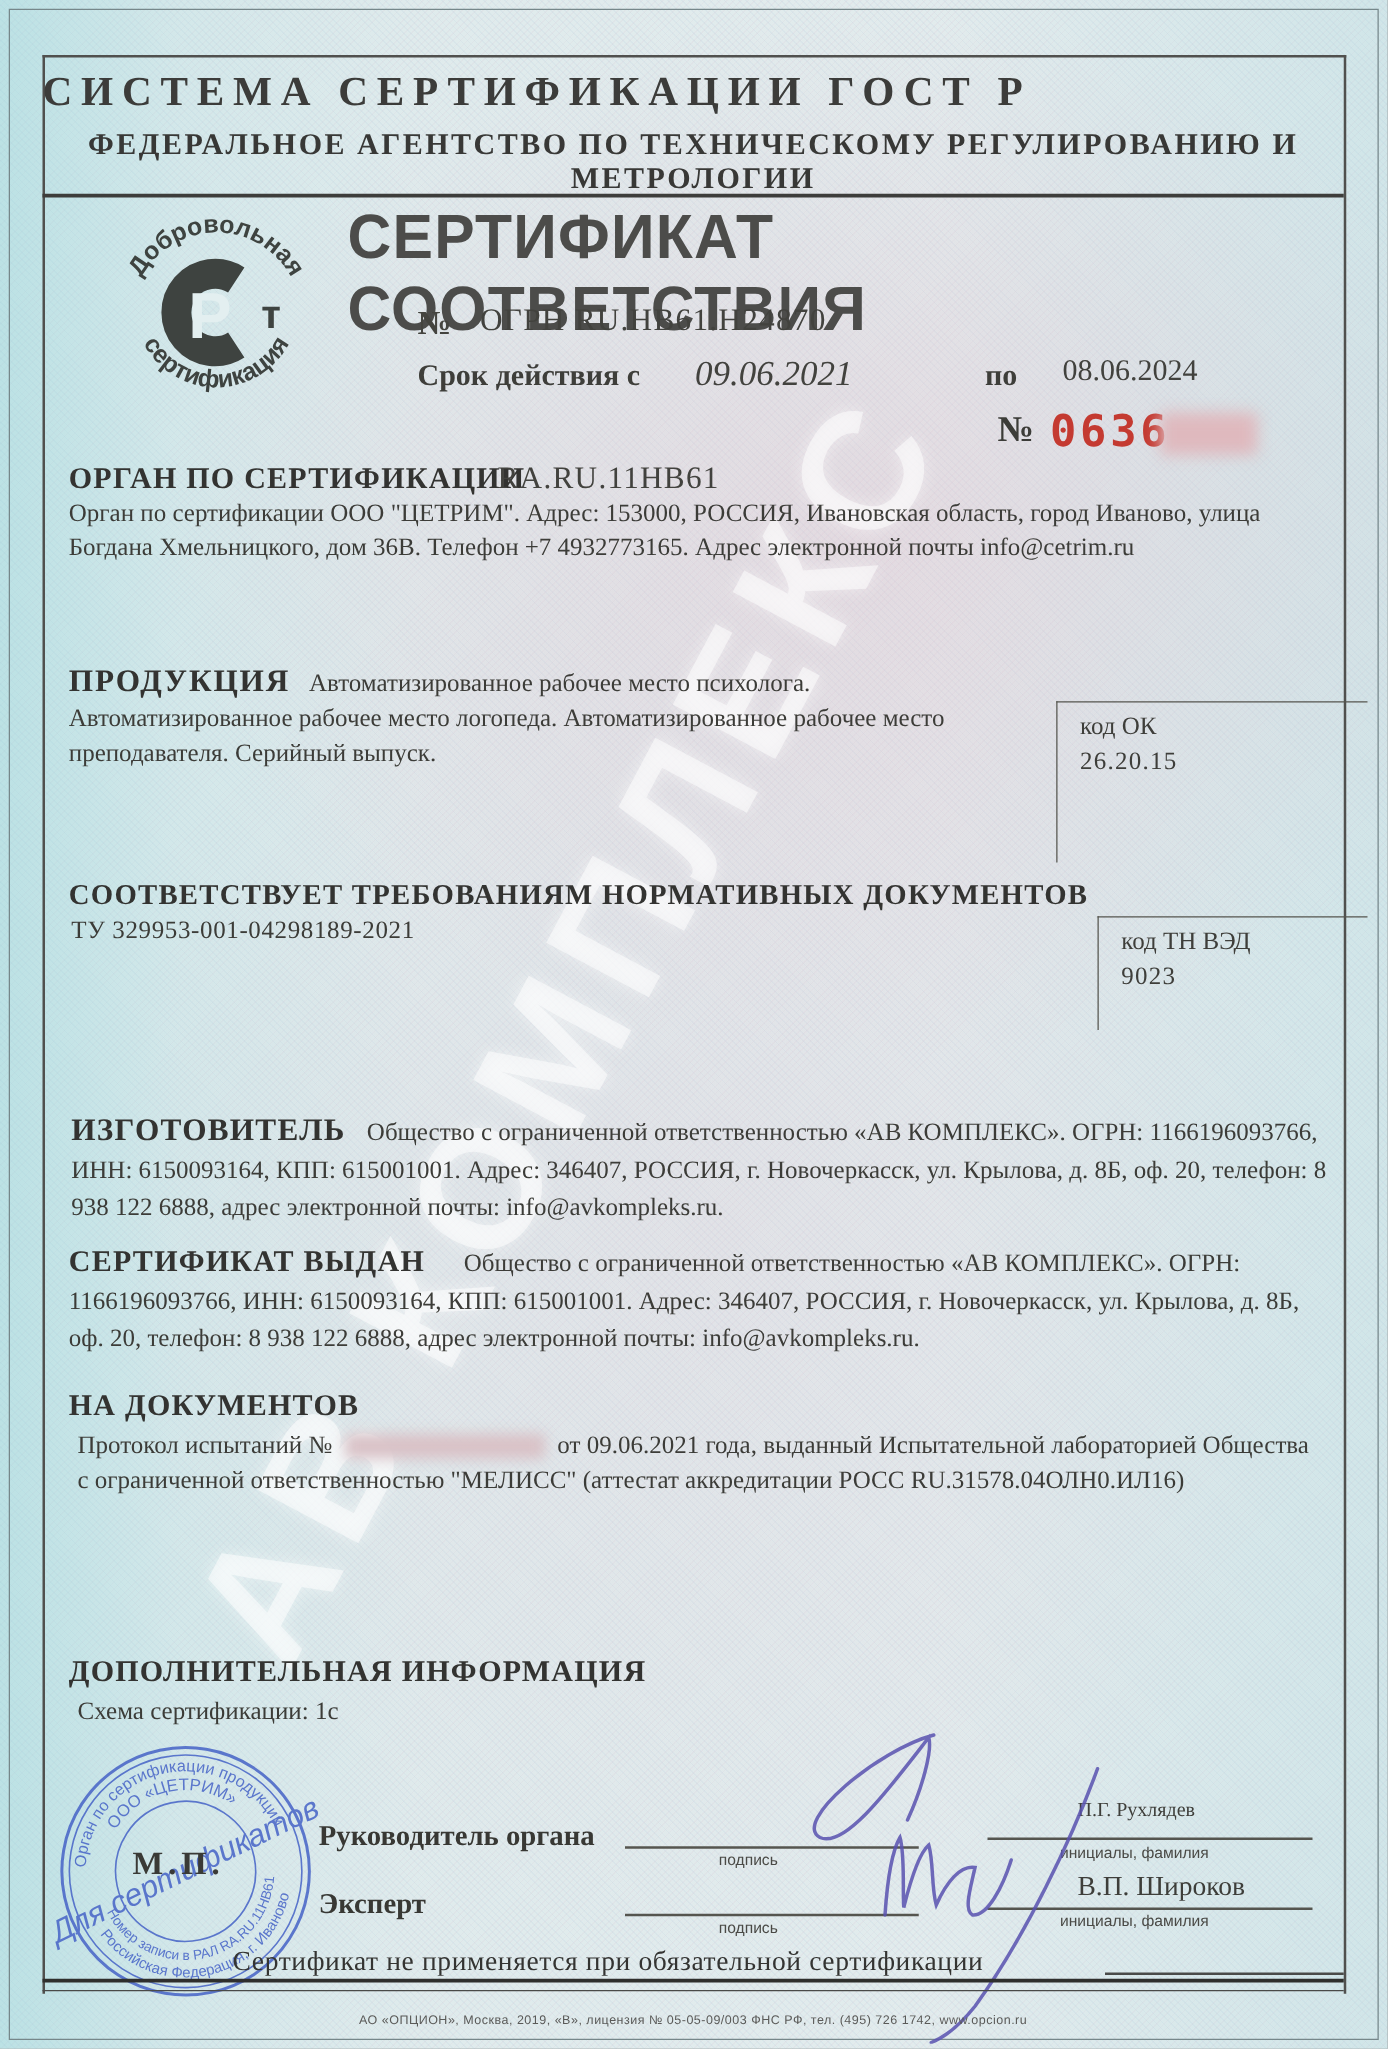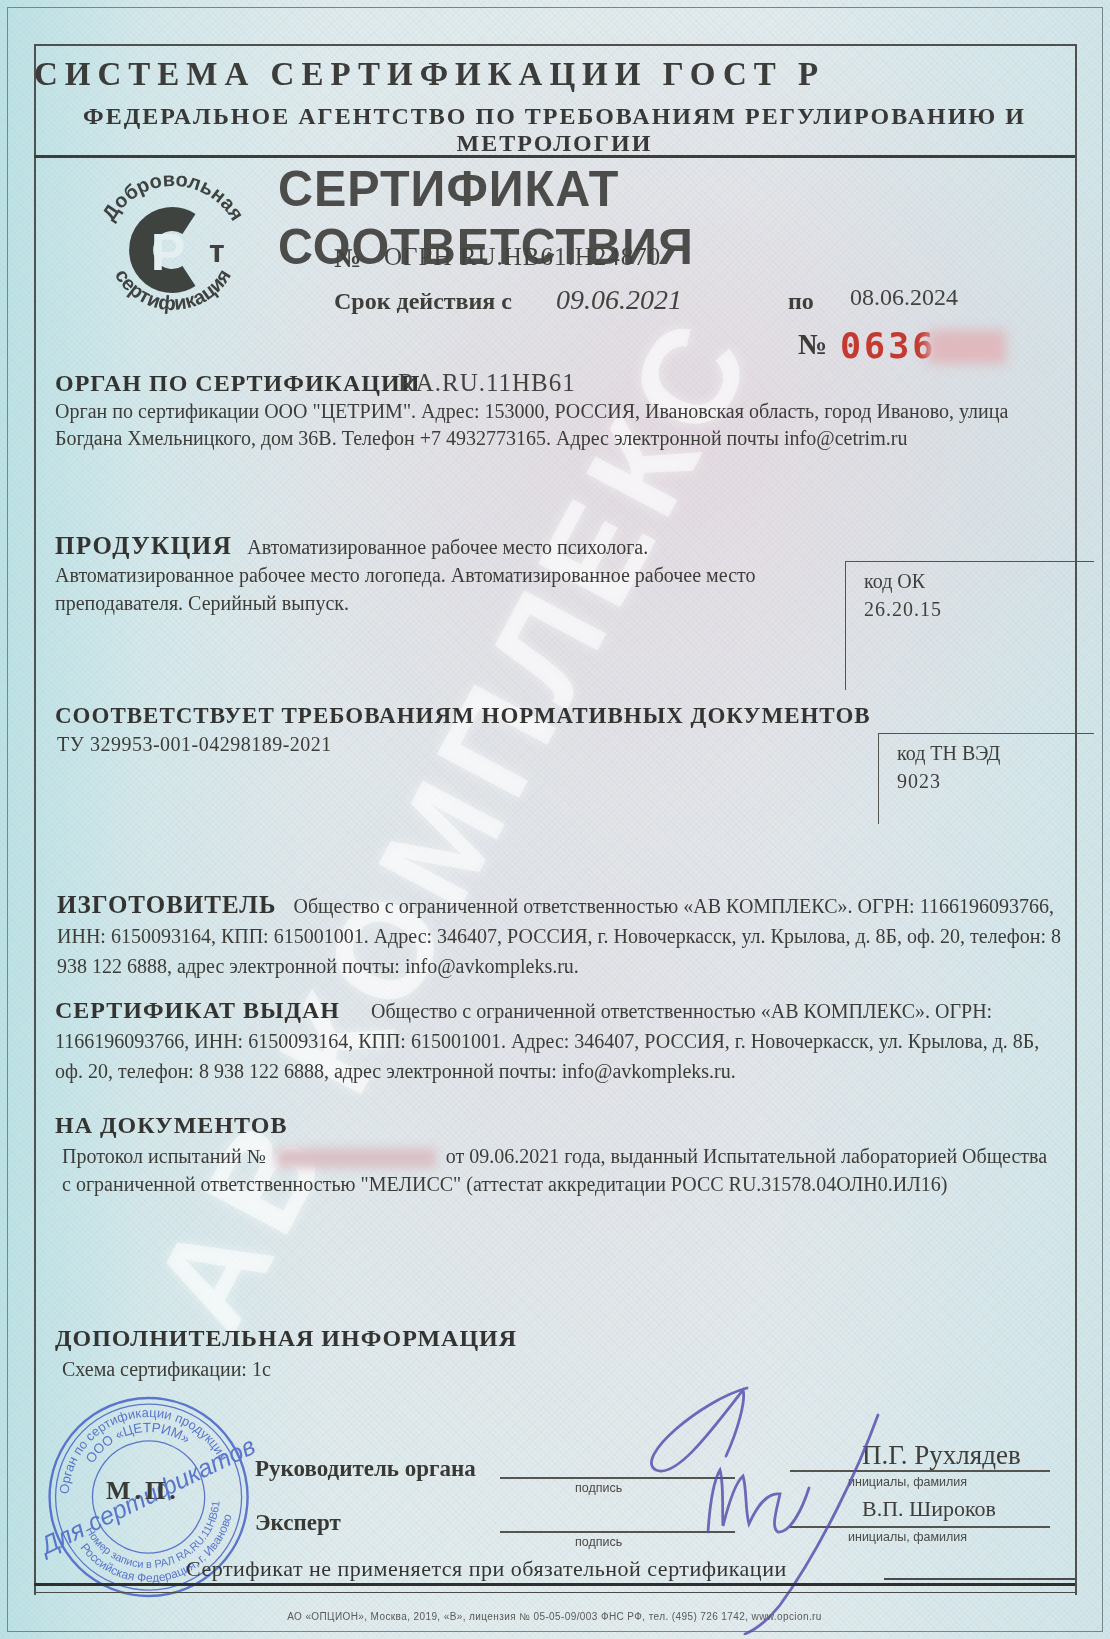--- a/index.html
+++ b/index.html
@@ -73,21 +73,21 @@
   .sigline{height:1.5px;background:#55554f;}
   .sl1{left:500px;top:1477px;width:235px;}
   .sl2{left:500px;top:1531px;width:235px;}
   .nl1{left:790px;top:1470px;width:260px;}
   .nl2{left:790px;top:1526px;width:260px;}
   .under-label{font-family:"Liberation Sans",sans-serif;font-size:12.5px;color:#4a4a46;}
   .ul-sig1{left:575px;top:1481px;}
   .ul-sig2{left:575px;top:1535px;}
   .ul-name1{left:848px;top:1475px;}
   .ul-name2{left:848px;top:1530px;}
-  .name1{left:862px;top:1440px;font-size:27px;color:#3e3e3a;}
+  .name1{left:862px;top:1440px;font-size:16px;color:#3e3e3a;}
   .name2{left:862px;top:1496px;font-size:22px;color:#3e3e3a;}
   .footnote{left:186px;top:1556px;font-size:22px;color:#343432;letter-spacing:.5px;}
   .print-info{left:34px;top:1611px;width:1041px;text-align:center;
     font-family:"Liberation Sans",sans-serif;font-size:10px;color:#5a5a58;letter-spacing:.4px;}
   
   .rst-logo{left:78px;top:166px;}
   .stamp-wrap{left:24px;top:1372px;transform:rotate(-12deg);opacity:.88;}
   .sig-art{left:450px;top:1360px;}
 </style>
 </head>
@@ -95,21 +95,21 @@
 
 <div class="page">
 
   <div class="abs watermark">АВ КОМПЛЕКС</div>
 
   <div class="abs outer-frame"></div>
   <div class="abs main-frame"></div>
   <div class="abs hdr-rule"></div>
 
   <div class="abs hdr1">СИСТЕМА СЕРТИФИКАЦИИ ГОСТ Р</div>
-  <div class="abs hdr2">ФЕДЕРАЛЬНОЕ АГЕНТСТВО ПО ТРЕБОВАНИЯМ РЕГУЛИРОВАНИЮ И МЕТРОЛОГИИ</div>
+  <div class="abs hdr2">ФЕДЕРАЛЬНОЕ АГЕНТСТВО ПО ТЕХНИЧЕСКОМУ РЕГУЛИРОВАНИЮ И МЕТРОЛОГИИ</div>
 
   <svg class="abs rst-logo" width="190" height="170" viewBox="0 0 190 170">
     <defs>
       <path id="logoArcTop" d="M 27,88 A 68,68 0 0 1 163,88"></path>
       <path id="logoArcBot" d="M 31,94 A 66,66 0 0 0 159,94"></path>
     </defs>
     <g fill="#3e4340" font-family="Liberation Sans, sans-serif" font-weight="bold">
       <text font-size="20" text-anchor="middle">
         <textPath href="#logoArcTop" startOffset="50%">Добровольная</textPath>
       </text>

